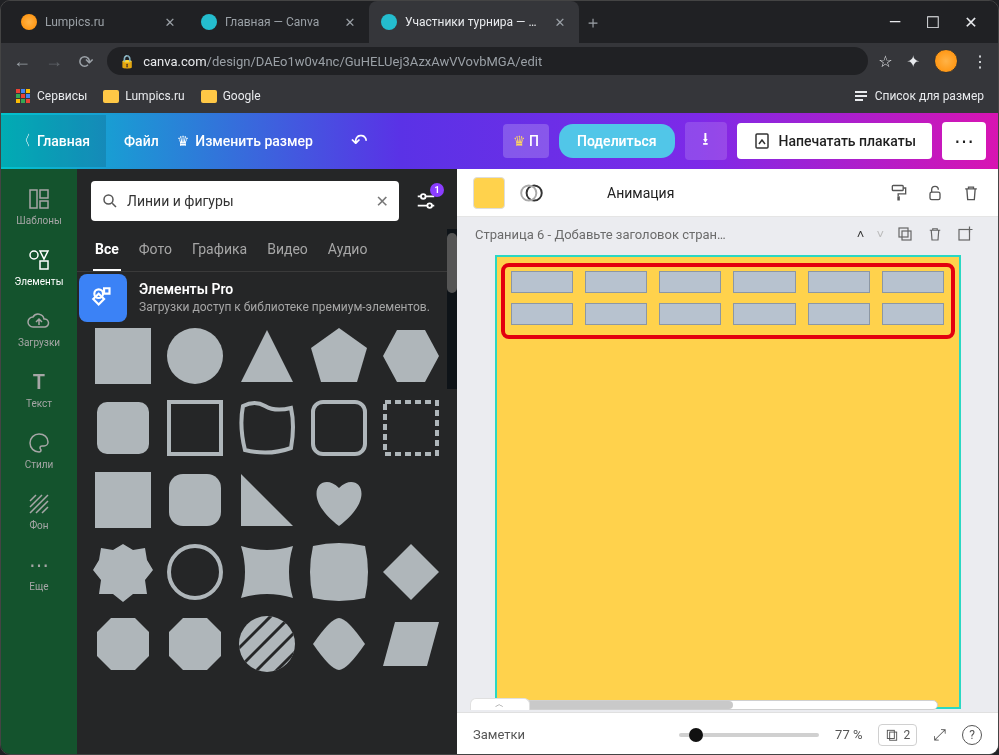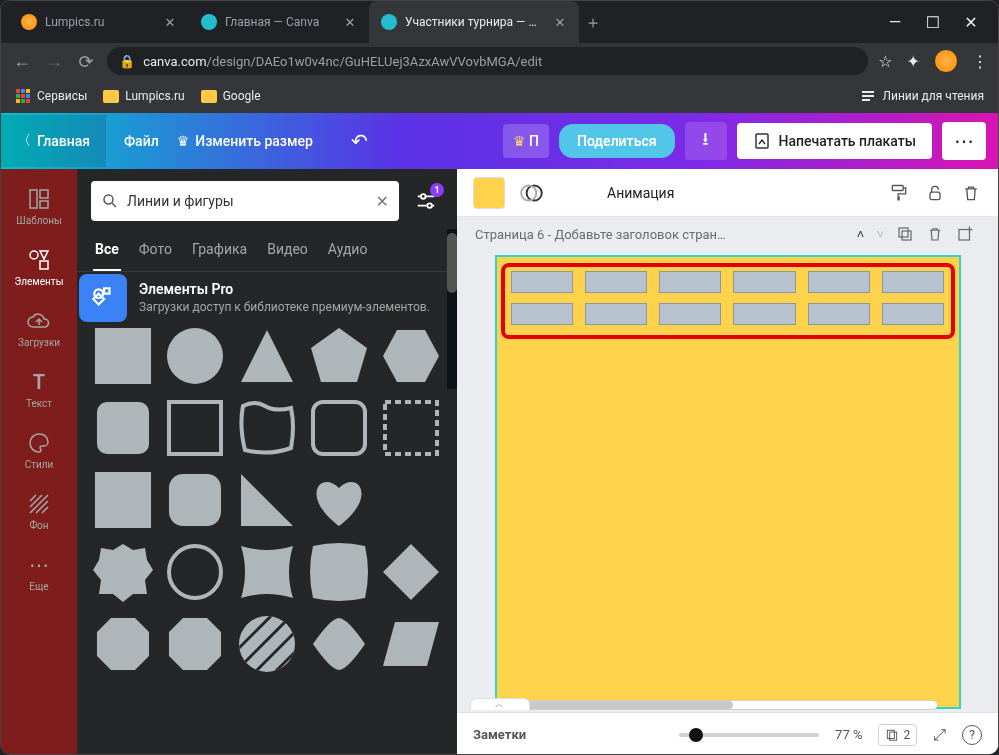--- a/index.html
+++ b/index.html
@@ -43,21 +43,21 @@
 .btn-share { background:#51c6e8; color:#fff; padding:9px 18px; border-radius:14px; font-weight:600; position:relative; }
 .btn-pill { background:#fff; color:#1f1f1f; padding:9px 16px; border-radius:4px; display:flex; align-items:center; gap:8px; font-weight:500; }
 .btn-more { background:#fff; color:#1f1f1f; width:44px; height:38px; border-radius:4px; display:flex; align-items:center; justify-content:center; }
 .btn-dl { background:rgba(255,255,255,0.15); width:42px; height:38px; border-radius:4px; display:flex; align-items:center; justify-content:center; }
 .crown-badge { background:rgba(255,255,255,0.2); padding:9px 10px; border-radius:4px; display:flex; align-items:center; }
 
 
 .main { display:flex; height: calc(755px - 42px - 36px - 34px - 56px); }
 
 
-.rail { width:76px; background:#7f1d1d; display:flex; flex-direction:column; align-items:center; padding-top:10px; gap:6px; color:#a6a6a6; font-size:10px; }
+.rail { width:76px; background:#14532d; display:flex; flex-direction:column; align-items:center; padding-top:10px; gap:6px; color:#a6a6a6; font-size:10px; }
 .rail-item { width:68px; display:flex; flex-direction:column; align-items:center; gap:4px; padding:8px 0; border-radius:4px; }
 .rail-item.active { color:#fff; }
 .rail-icon { width:24px;height:24px;display:flex;align-items:center;justify-content:center; }
 
 
 .panel { width:380px; background:#252627; display:flex; flex-direction:column; position:relative; }
 .searchwrap { padding:12px 14px; display:flex; gap:10px; align-items:center; }
 .searchbox { flex:1; height:40px; background:#fff; border-radius:4px; display:flex; align-items:center; padding:0 10px; gap:8px; }
 .searchbox input { flex:1; border:none; outline:none; font-size:14px; color:#333; background:transparent; }
 .filter-btn { width:34px; height:34px; display:flex; align-items:center; justify-content:center; color:#fff; position:relative; }
@@ -178,21 +178,21 @@
   <div class="bk">
       <div class="folder"></div>
       <span>Google</span>
     </div>
   <div class="readlist">
     <svg width="16" height="16" viewBox="0 0 16 16">
         <rect x="2" y="3" width="12" height="2" fill="#e8eaed"></rect>
         <rect x="2" y="7" width="12" height="2" fill="#e8eaed"></rect>
         <rect x="2" y="11" width="8" height="2" fill="#e8eaed"></rect>
       </svg>
-    <span>Линии для чтения</span>
+    <span>Список для размер</span>
   </div>
 </div>
 
 <div class="canva-top">
   <div class="ct-left">
     <div class="ct-item" style="background:rgba(0,0,0,0.12);padding:17px 16px;margin:-17px 0;margin-left:-16px;">
       <span>〈</span>
       <span>Главная</span>
     </div>
     <div class="ct-item">
@@ -539,21 +539,21 @@
       <div class="hscroll">
           <div class="hscroll-track">
             <div class="hscroll-thumb"></div>
           </div>
         </div>
     </div>
 
     <div class="pagegrow">︿</div>
 
     <div class="bottombar">
-      <span style="font-weight:700;">Заметки</span>
+      <span style="font-weight:400;">Заметки</span>
       <div class="bb-spacer"></div>
       <div class="zoom-slider">
           <div class="zoom-knob"></div>
         </div>
       <span>77 %</span>
       <div class="pagecount">
         <svg width="14" height="14" viewBox="0 0 24 24">
             <rect x="4" y="4" width="12" height="14" fill="none" stroke="#555" stroke-width="1.6"></rect>
             <rect x="8" y="7" width="12" height="14" fill="none" stroke="#555" stroke-width="1.6"></rect>
           </svg>

